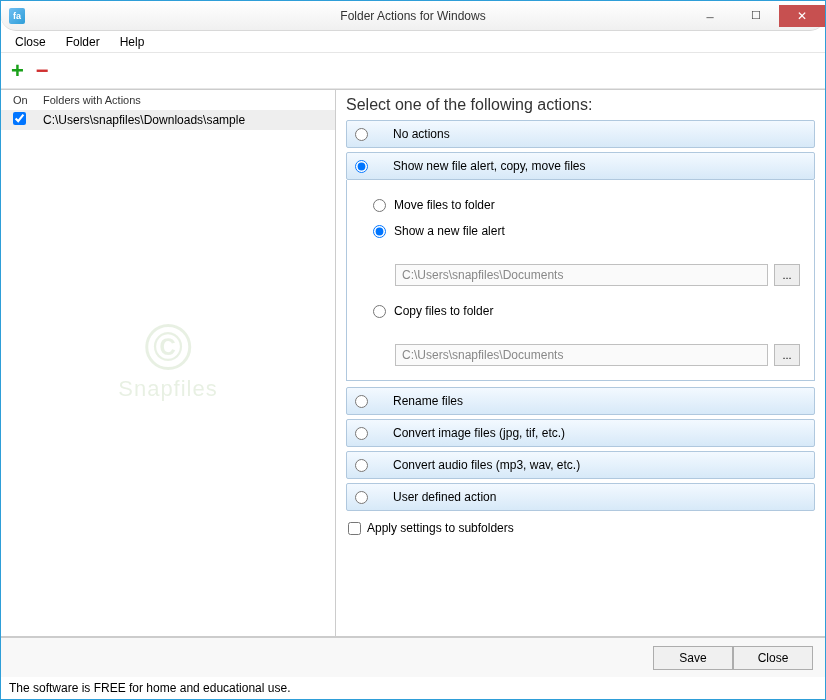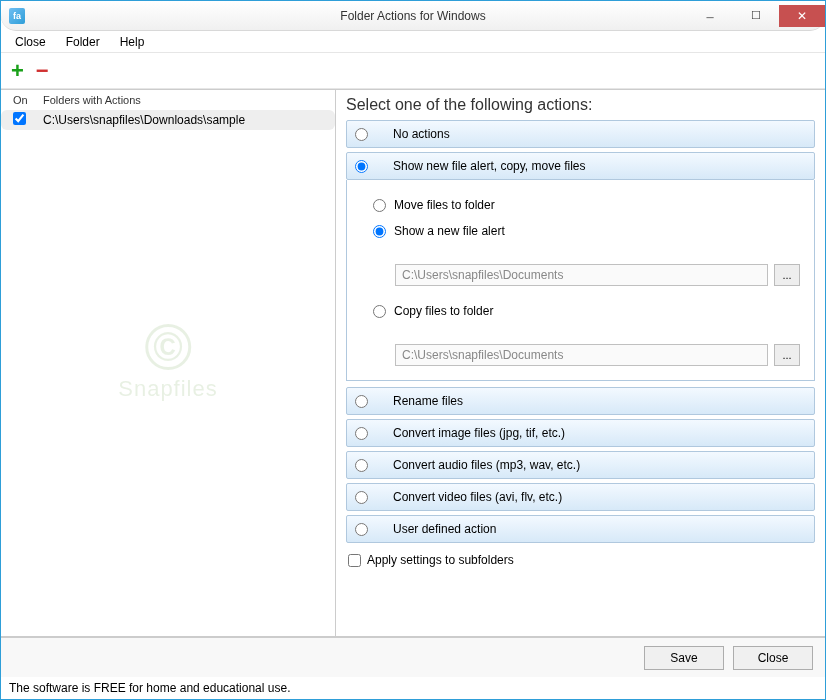--- a/index.html
+++ b/index.html
@@ -111,21 +111,20 @@
   color:#333;
   padding:4px 10px 4px 12px;
 }
 .left-header .col-on { width:30px; }
 .folder-row {
   display:flex;
   align-items:center;
   background:#eeeeee;
   padding:2px 10px 2px 12px;
   font-size:12px;
-  border-radius:6px;
 }
 .folder-row .chk {
   width:30px;
 }
 .folder-row input[type=checkbox]{ margin:0; }
 .watermark {
   position:absolute;
   left:50%; top:50%;
   transform:translate(-50%,-50%);
   opacity:0.15;
@@ -197,21 +196,21 @@
 .subfolders-row {
   display:flex;align-items:center;gap:6px;
   padding:6px 0 4px 2px;
 }
 .footer {
   height:40px;
   border-top:1px solid #ccc;
   display:flex;
   align-items:center;
   justify-content:flex-end;
-  gap:9px;
+  gap:0;
   padding:0 12px;
   background:#f8f8f8;
 }
 .footer .btn {
   width:80px;height:24px;
   border:1px solid #adadad;
   background:#f0f0f0;
   display:flex;align-items:center;justify-content:center;
   font-size:12px;
 }
@@ -310,24 +309,20 @@
     <label class="action-row">
       <input type="radio" name="mainact" style="">
       <span>Convert image files (jpg, tif, etc.)</span>
     </label>
     <label class="action-row">
       <input type="radio" name="mainact" style="">
       <span>Convert audio files (mp3, wav, etc.)</span>
     </label>
     <label class="action-row">
       <input type="radio" name="mainact" style="">
-      <span>Convert video files (avi, flv, etc.)</span>
-    </label>
-    <label class="action-row">
-      <input type="radio" name="mainact" style="">
       <span>User defined action</span>
     </label>
 
     <label class="subfolders-row">
       <input type="checkbox" style="">
       <span>Apply settings to subfolders</span>
     </label>
   </div>
 </div>
 

